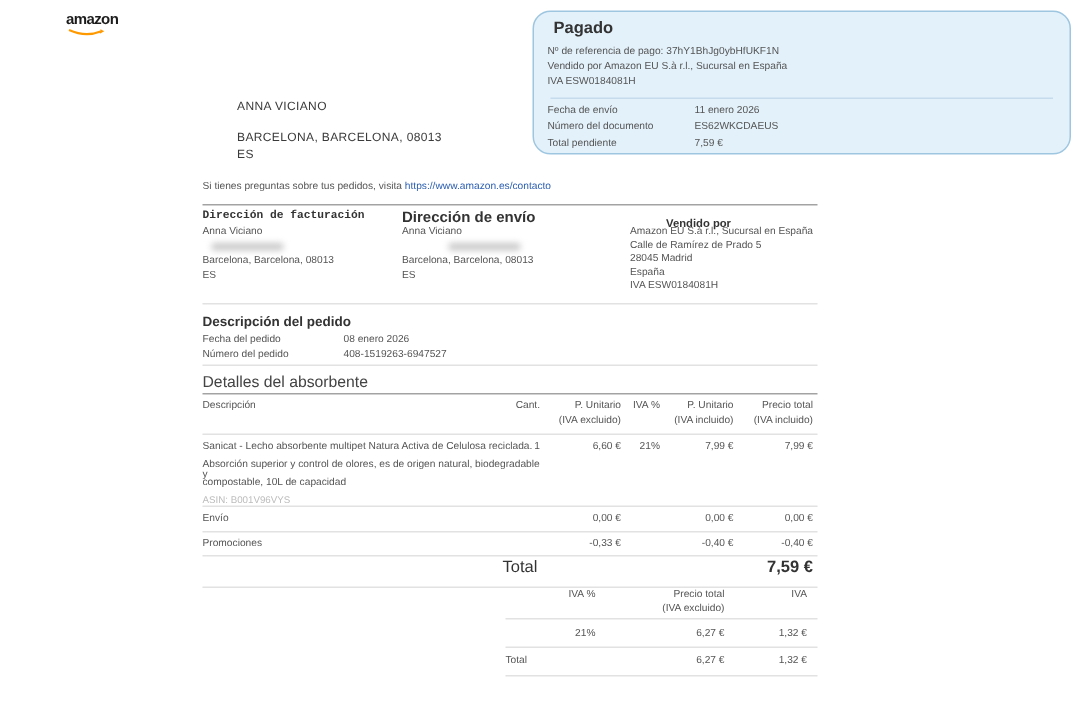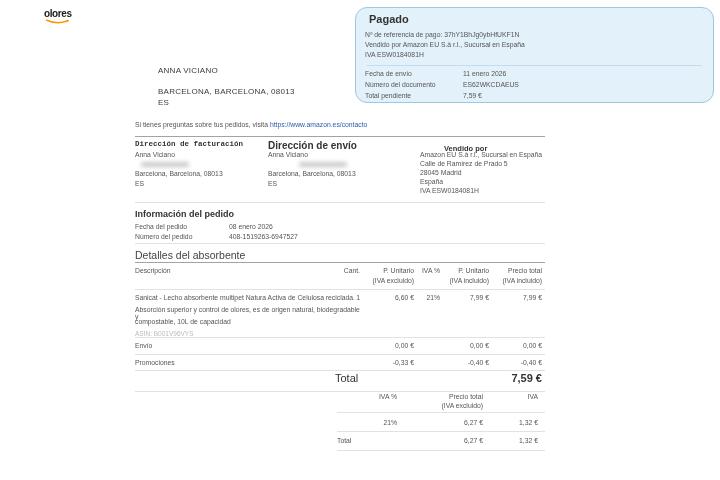--- a/index.html
+++ b/index.html
@@ -24,21 +24,21 @@
   .cell-uin{left:429px;width:60px;}
   .cell-tot{left:482px;width:60px;}
   .asin{font-size:6.5px;color:#bcbcbc;}
 </style>
 </head>
 <body>
 
 <div class="page">
 
   <div class="abs" style="left:44px;top:3px;">
-    <span class="logo-text">olores</span>
+    <span class="logo-text">amazon</span>
     <svg width="26" height="6" viewBox="0 0 26 6" style="display:block;margin-top:-2px;margin-left:1px;">
       <path d="M1 1 Q 12 6 22 2" stroke="#ff9900" stroke-width="1.4" fill="none"></path>
       <path d="M22 0.5 L 24.5 1.8 L 21.5 3.5 Z" fill="#ff9900"></path>
     </svg>
   </div>
 
   <div class="paidbox">
     <div class="abs bold" style="left:13px;top:5px;font-size:11px;">Pagado</div>
     <div class="abs s65" style="left:9px;top:23px;">Nº de referencia de pago: 37hY1BhJg0ybHfUKF1N</div>
     <div class="abs s65" style="left:9px;top:33px;">Vendido por Amazon EU S.à r.l., Sucursal en España</div>
@@ -77,21 +77,21 @@
 
   <div class="abs bold" style="left:420px;top:144px;font-size:7.5px;margin-left:24px;">Vendido por</div>
   <div class="abs s65" style="left:420px;top:151px;">Amazon EU S.à r.l., Sucursal en España</div>
   <div class="abs s65" style="left:420px;top:160px;">Calle de Ramírez de Prado 5</div>
   <div class="abs s65" style="left:420px;top:169px;">28045 Madrid</div>
   <div class="abs s65" style="left:420px;top:178px;">España</div>
   <div class="abs s65" style="left:420px;top:187px;">IVA ESW0184081H</div>
 
   <div class="hr" style="left:135px;top:202px;width:410px;"></div>
 
-  <div class="abs bold" style="left:135px;top:209px;font-size:9px;">Información del pedido</div>
+  <div class="abs bold" style="left:135px;top:209px;font-size:9px;">Descripción del pedido</div>
   <div class="abs s65" style="left:135px;top:223px;">Fecha del pedido</div>
   <div class="abs s65" style="left:229px;top:223px;">08 enero 2026</div>
   <div class="abs s65" style="left:135px;top:233px;">Número del pedido</div>
   <div class="abs s65" style="left:229px;top:233px;">408-1519263-6947527</div>
 
   <div class="hr" style="left:135px;top:243px;width:410px;"></div>
 
   <div class="abs" style="left:135px;top:249px;font-size:10.5px;color:#444;">Detalles del absorbente</div>
   <div class="hr hrd" style="left:135px;top:262px;width:410px;"></div>
 

